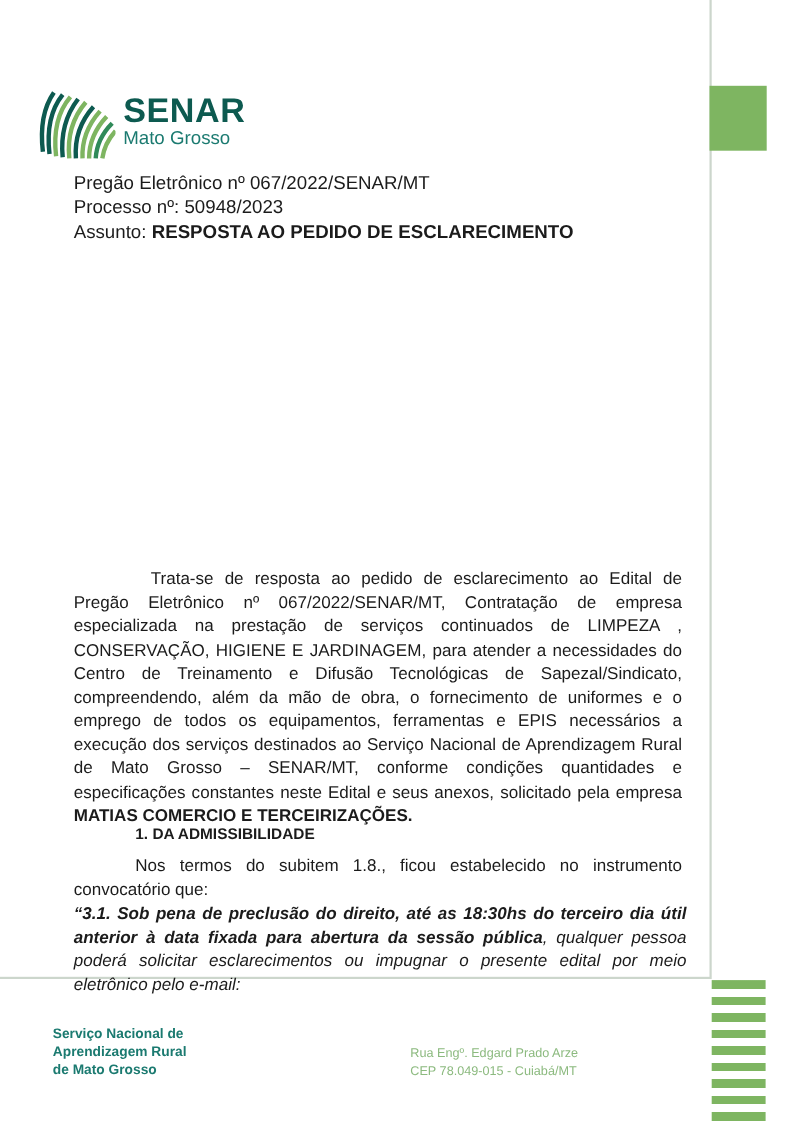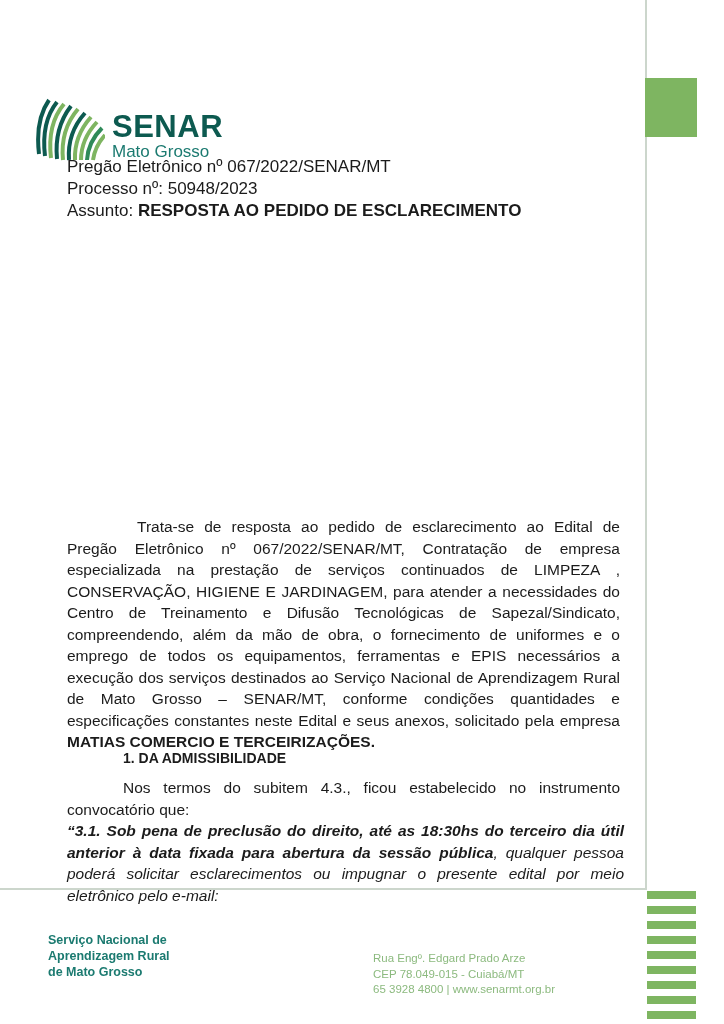--- a/index.html
+++ b/index.html
@@ -15,21 +15,21 @@
   
   .vline   { position:absolute; left:645px; top:0; width:2px; height:890px; background:#ccd6cc; }
   .hline   { position:absolute; left:0; top:888px; width:646px; height:2px; background:#ccd6cc; }
   .accent-square { position:absolute; left:645px; top:78px; width:52px; height:59px; background:#7eb561; }
   .stripes {
     position:absolute; left:647px; top:891px; width:49px; height:133px;
     background:repeating-linear-gradient(to bottom, #7eb561 0, #7eb561 8px, #ffffff 8px, #ffffff 15px);
   }
 
   
-  .logo-row { position:absolute; left:33px; top:90px; display:flex; align-items:flex-end; }
+  .logo-row { position:absolute; left:33px; top:74px; display:flex; align-items:center; }
   .logo-mark { width:72px; height:72px; flex:0 0 auto; }
   .logo-text { margin-left:7px; }
   .brand-name { font-size:31px; font-weight:bold; color:#0d5a50; letter-spacing:0.5px; line-height:1.0; }
   .brand-region { font-size:17px; color:#1b7a70; line-height:1.1; margin-top:1px; }
 
   
   .header-block { position:absolute; left:67px; top:156px; font-size:17px; line-height:22px; }
   .bold { font-weight:bold; }
 
   
@@ -80,26 +80,25 @@
 
 <div class="header-block">
   <div>Pregão Eletrônico nº 067/2022/SENAR/MT</div>
   <div>Processo nº: 50948/2023</div>
   <div><span>Assunto: </span><span class="bold">RESPOSTA AO PEDIDO DE ESCLARECIMENTO</span></div>
 </div>
 
 <p class="para para-main"><span>Trata-se de resposta ao pedido de esclarecimento ao Edital de Pregão Eletrônico nº 067/2022/SENAR/MT, Contratação de empresa especializada na prestação de serviços continuados de LIMPEZA , CONSERVAÇÃO, HIGIENE E JARDINAGEM, para atender a necessidades do Centro de Treinamento e Difusão Tecnológicas de Sapezal/Sindicato, compreendendo, além da mão de obra, o fornecimento de uniformes e o emprego de todos os equipamentos, ferramentas e EPIS necessários a execução dos serviços destinados ao Serviço Nacional de Aprendizagem Rural de Mato Grosso – SENAR/MT, conforme condições quantidades e especificações constantes neste Edital e seus anexos, solicitado pela empresa </span><span class="bold">MATIAS COMERCIO E TERCEIRIZAÇÕES.</span></p>
 
 <div class="section-heading">1. DA ADMISSIBILIDADE</div>
-<p class="para section-intro">Nos termos do subitem 4.3., ficou estabelecido no instrumento convocatório que:</p>
+<p class="para section-intro">Nos termos do subitem 1.8., ficou estabelecido no instrumento convocatório que:</p>
 
 <p class="para quote"><span class="q-bold">“3.1. Sob pena de preclusão do direito, até as 18:30hs do terceiro dia útil anterior à data fixada para abertura da sessão pública</span><span>, qualquer pessoa poderá solicitar esclarecimentos ou impugnar o presente edital por meio eletrônico pelo e-mail:</span></p>
 
 <div class="footer-org">
   <div>Serviço Nacional de</div>
   <div>Aprendizagem Rural</div>
   <div>de Mato Grosso</div>
 </div>
 <div class="footer-address">
   <div>Rua Engº. Edgard Prado Arze</div>
   <div>CEP 78.049-015 - Cuiabá/MT</div>
-  <div>65 3928 4800 | www.senarmt.org.br</div>
 </div>
 
 </body></html>

